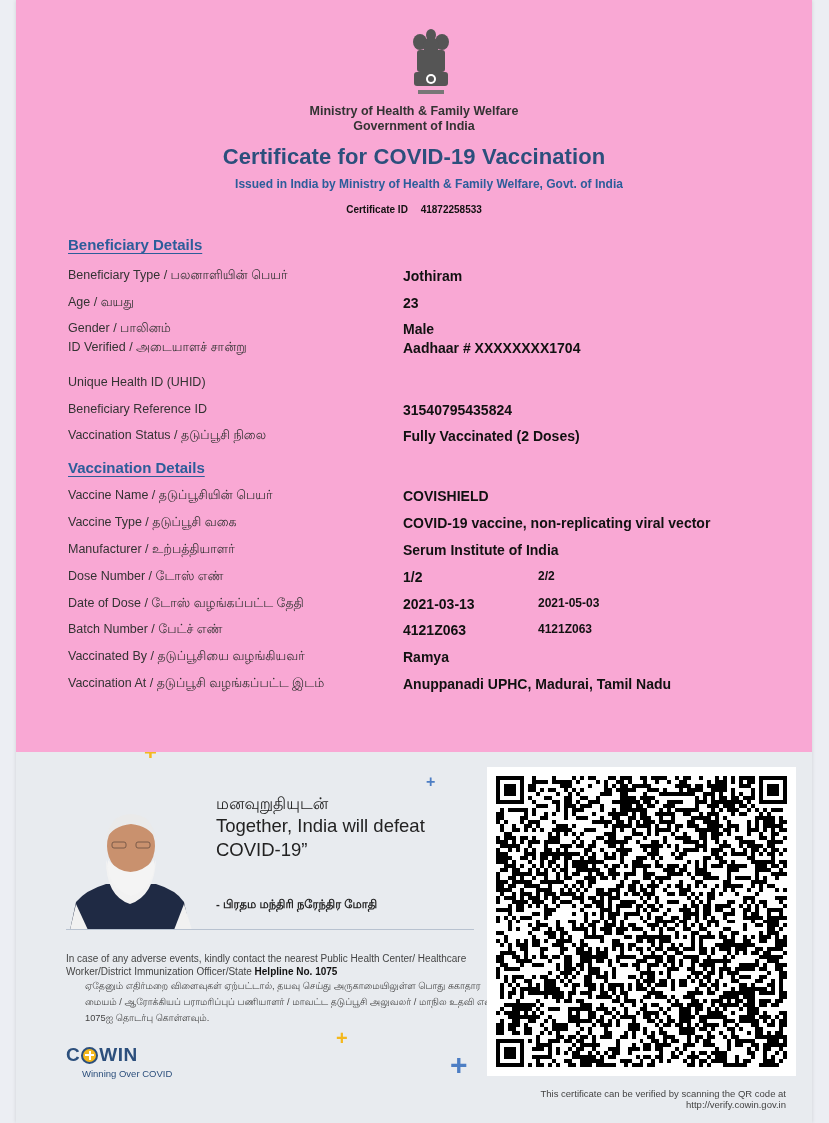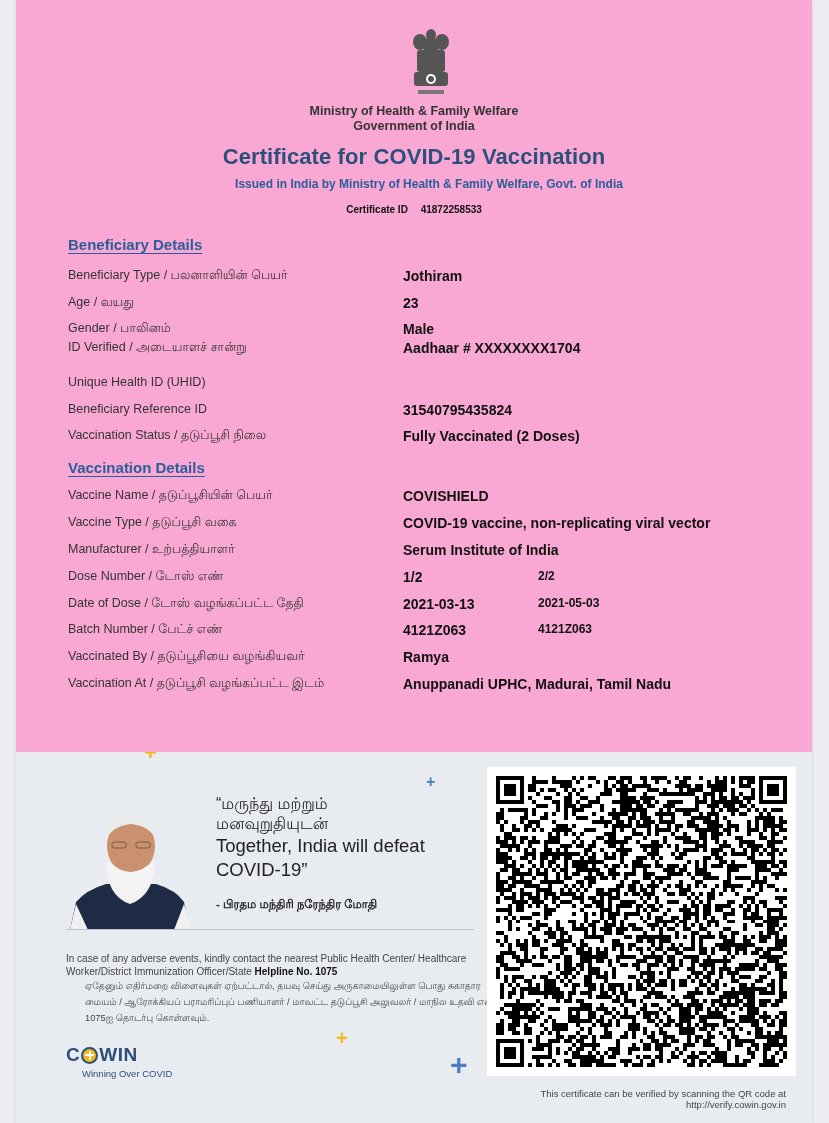--- a/index.html
+++ b/index.html
@@ -199,21 +199,20 @@
       <path d="M118 100 L108 126 L126 126 Z" fill="#f1f1f1"></path>
       <path d="M40 56 Q64 112 90 56 Q88 92 64 100 Q40 92 40 56 Z" fill="#f2f2f2"></path>
       <ellipse cx="65" cy="42" rx="24" ry="28" fill="#c9916e"></ellipse>
       <path d="M40 36 Q44 10 65 10 Q86 10 90 36 Q84 22 65 20 Q46 22 40 36 Z" fill="#eaeaea"></path>
       <path d="M42 56 Q64 80 88 56 Q90 84 65 92 Q40 84 42 56 Z" fill="#f4f4f4"></path>
       <rect x="46" y="38" width="14" height="6" rx="2" fill="none" stroke="#7a5a48" stroke-width="1"></rect>
       <rect x="70" y="38" width="14" height="6" rx="2" fill="none" stroke="#7a5a48" stroke-width="1"></rect>
     </svg>
 
     <div class="quote">
-      <span class="ta">“மருந்து மற்றும்</span>
       <span class="ta">மனவுறுதியுடன்</span>
       <span>Together, India will defeat COVID-19”</span>
     </div>
     <div class="quote-author">- பிரதம மந்திரி நரேந்திர மோதி</div>
     <div class="divider"></div>
 
     <div class="advisory-en">
       <span>In case of any adverse events, kindly contact the nearest Public Health Center/ Healthcare Worker/District Immunization Officer/State</span>
       <b>Helpline No. 1075</b>
     </div>

